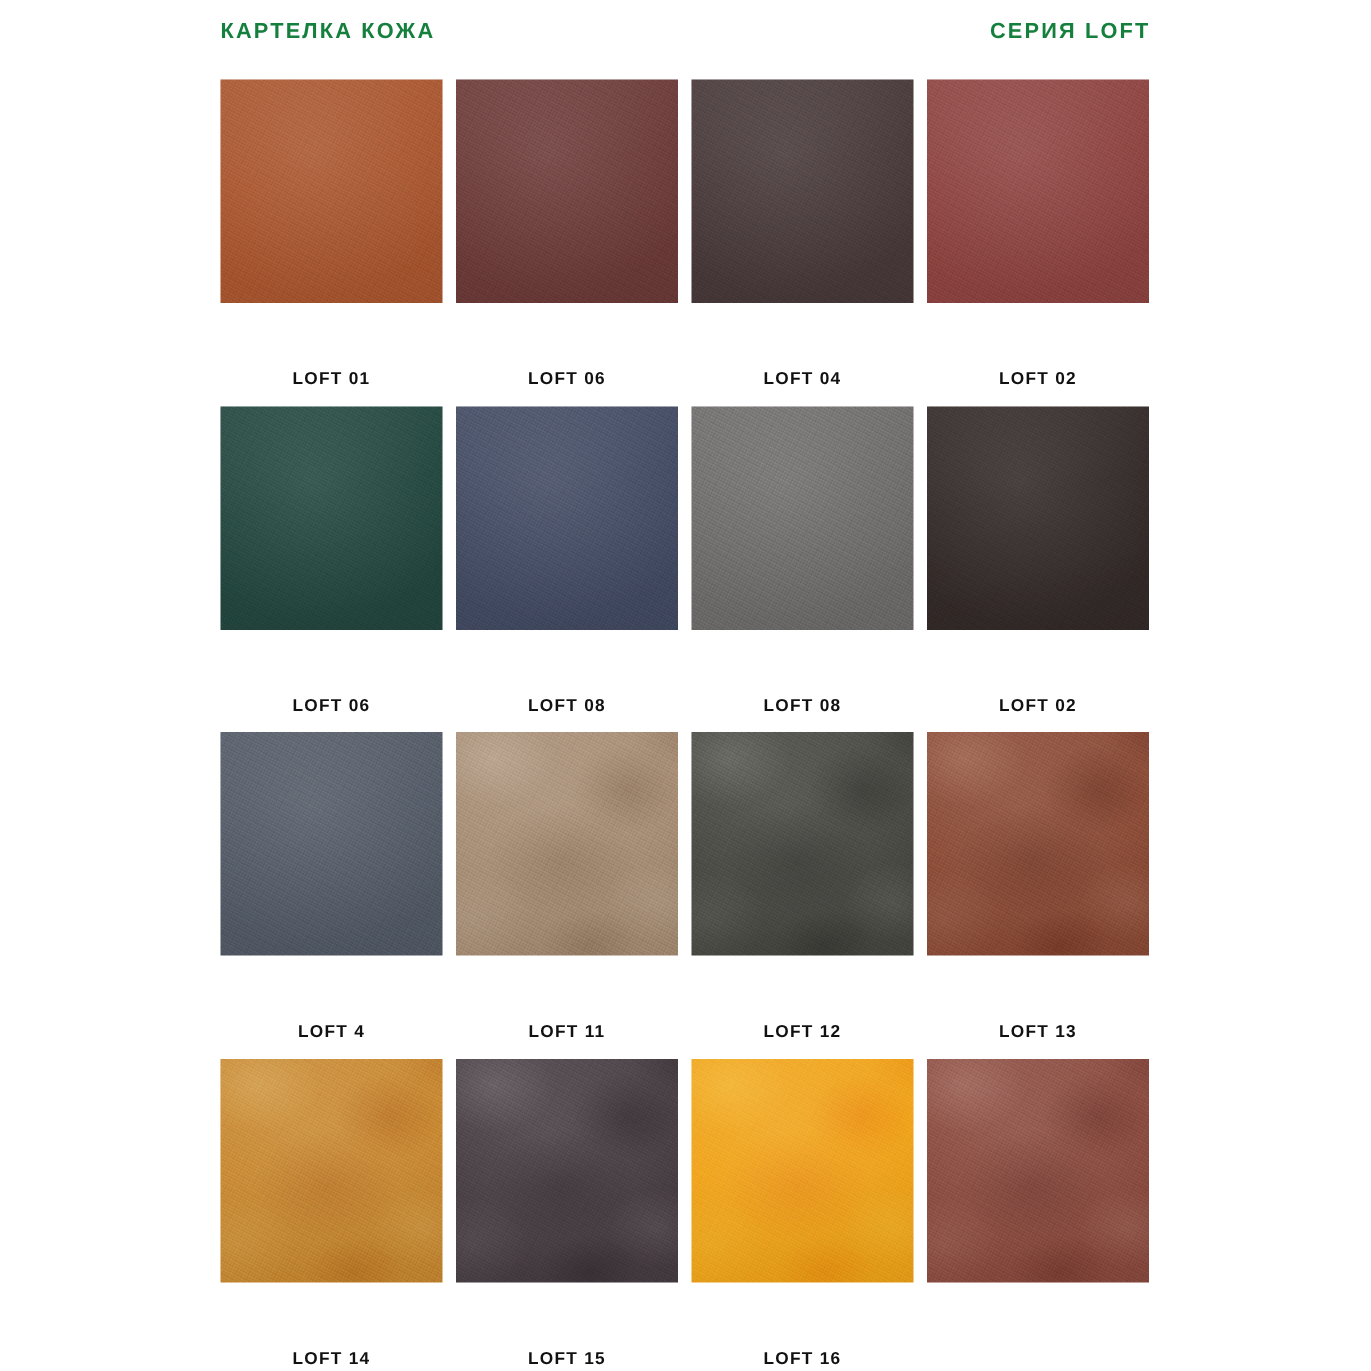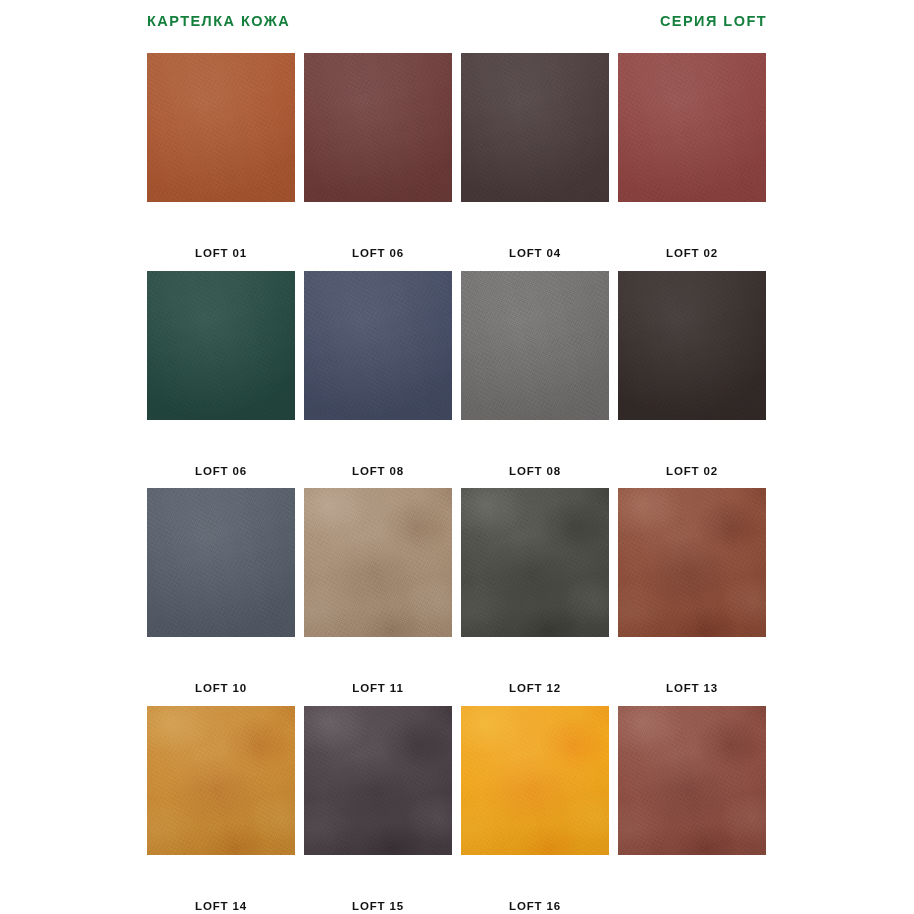--- a/index.html
+++ b/index.html
@@ -203,21 +203,21 @@
       <div class="cell">
         <div class="swatch" style="background-color: rgb(51, 42, 40);">
           <div class="sheen"></div>
         </div>
         <div class="label">LOFT 02</div>
       </div>
       <div class="cell">
         <div class="swatch" style="background-color: rgb(82, 90, 102);">
           <div class="sheen"></div>
         </div>
-        <div class="label">LOFT 10</div>
+        <div class="label">LOFT 4</div>
       </div>
       <div class="cell">
         <div class="swatch mottled" style="background-color: rgb(166, 140, 115);">
           <div class="sheen"></div>
         </div>
         <div class="label">LOFT 11</div>
       </div>
       <div class="cell">
         <div class="swatch mottled" style="background-color: rgb(71, 71, 65);">
           <div class="sheen"></div>

